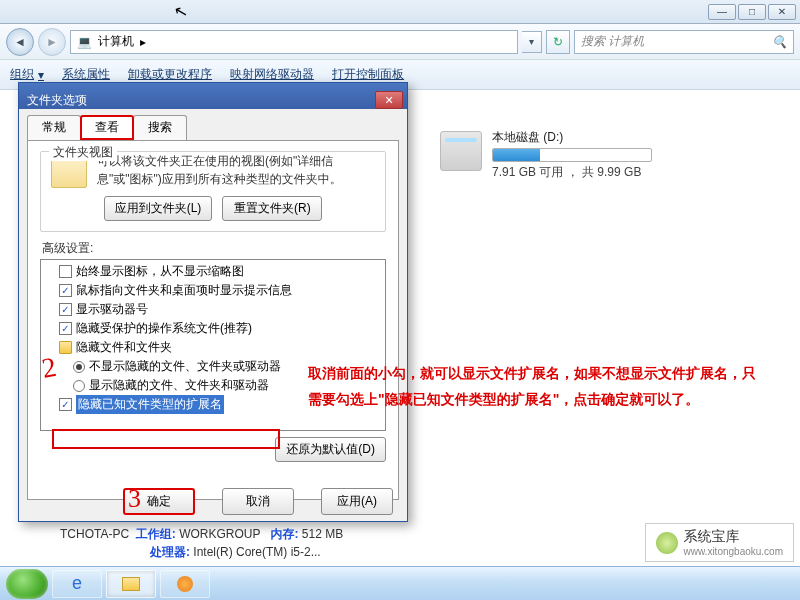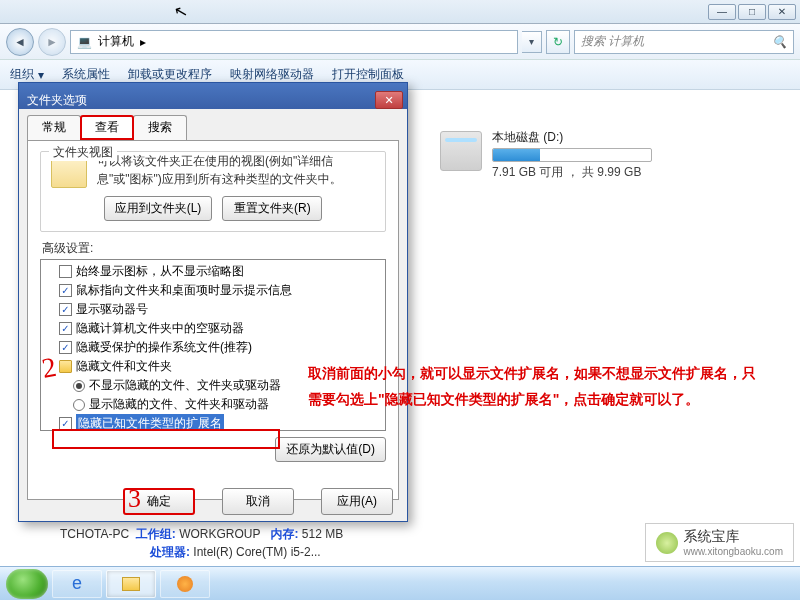--- a/index.html
+++ b/index.html
@@ -10,21 +10,21 @@
 
 .navbar { height: 36px; display: flex; align-items: center; padding: 2px 6px; background: linear-gradient(#f8fbff,#e8f0f8); border-bottom: 1px solid #cdd; gap:4px;}
 .nav-circle { width: 28px; height: 28px; border-radius: 14px; background: radial-gradient(#fff,#cfe0f0 60%,#a8c0d8); border:1px solid #8aa6c0; display:flex; align-items:center; justify-content:center; color:#456; }
 .addr { flex:1; height:24px; border:1px solid #9cb3c8; background:#fff; display:flex; align-items:center; padding:0 6px; gap:6px; }
 .addr .seg { color:#000; }
 .dd { width:20px; height:22px; border:1px solid #9cb3c8; border-left:none; background:linear-gradient(#fff,#e4eef8); display:flex;align-items:center;justify-content:center;font-size:10px;color:#456;}
 .refresh { width:24px;height:24px;border:1px solid #9cb3c8;background:linear-gradient(#fff,#e4eef8);display:flex;align-items:center;justify-content:center;color:#2a6;}
 .search { width:220px;height:24px;border:1px solid #9cb3c8;background:#fff;display:flex;align-items:center;padding:0 6px;color:#888;font-style:italic; gap:6px;}
 
 .toolbar { height:30px; background:linear-gradient(#f4f9ff,#e2edf8); border-bottom:1px solid #c4d4e2; display:flex;align-items:center;padding:0 10px;gap:18px;color:#1a3e6e;}
-.tb-item{display:flex;align-items:center;gap:4px;}
+.tb-item{display:flex;align-items:center;gap:4px;text-decoration:underline;}
 .drive-row{position:absolute;left:440px;top:129px;display:flex;gap:10px;align-items:flex-start;}
 .drive-ico{width:42px;height:40px;background:linear-gradient(#e8e8e8,#cfcfcf);border:1px solid #bbb;border-radius:3px;position:relative;margin-top:2px;}
 .drive-ico::after{content:"";position:absolute;top:6px;left:4px;right:4px;height:4px;background:#aee0ff;border-radius:2px;}
 .drive-info{color:#222;}
 .cap-bar{width:160px;height:14px;border:1px solid #b0b0b0;border-radius:2px;overflow:hidden;background:#fff;margin:2px 0;}
 .cap-fill{height:100%;background:linear-gradient(#5ab0ea,#2e8ed6);}
 .cap-text{color:#404040;}
 
 .dialog{position:absolute;left:18px;top:82px;width:390px;height:440px;border:1px solid #2a55a0;background:#f0f0f0;box-shadow:4px 4px 10px rgba(0,0,0,.35);}
 .dlg-title{height:26px;background:linear-gradient(#4a76c0,#3a60a8);color:#fff;display:flex;align-items:flex-end;justify-content:space-between;padding:0 4px 0 8px;font-size:12px;}
@@ -159,24 +159,20 @@
         <div class="tree-item l1">
           <span class="cb chk"></span>
           <span>鼠标指向文件夹和桌面项时显示提示信息</span>
         </div>
         <div class="tree-item l1">
           <span class="cb chk"></span>
           <span>显示驱动器号</span>
         </div>
         <div class="tree-item l1">
           <span class="cb chk"></span>
-          <span>隐藏计算机文件夹中的空驱动器</span>
-        </div>
-        <div class="tree-item l1">
-          <span class="cb chk"></span>
           <span>隐藏受保护的操作系统文件(推荐)</span>
         </div>
         <div class="tree-item l1">
           <span class="fold"></span>
           <span>隐藏文件和文件夹</span>
         </div>
         <div class="tree-item l2">
           <span class="rad chk"></span>
           <span>不显示隐藏的文件、文件夹或驱动器</span>
         </div>

